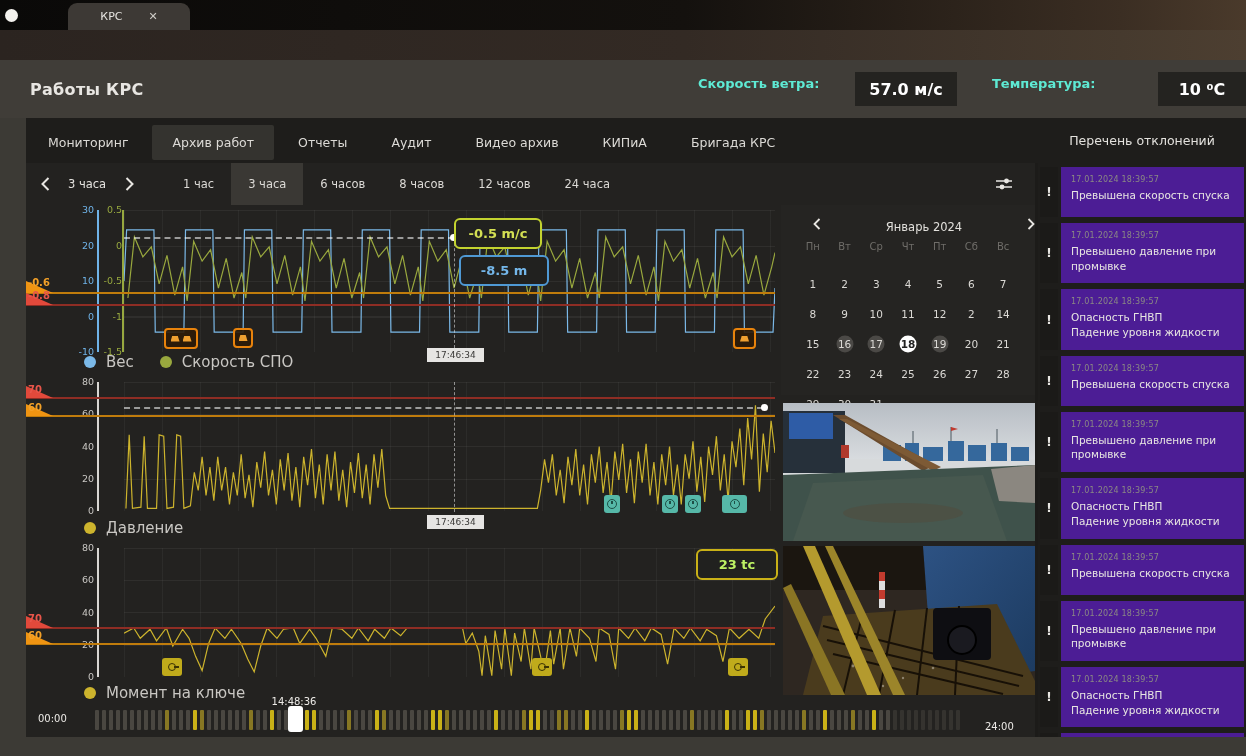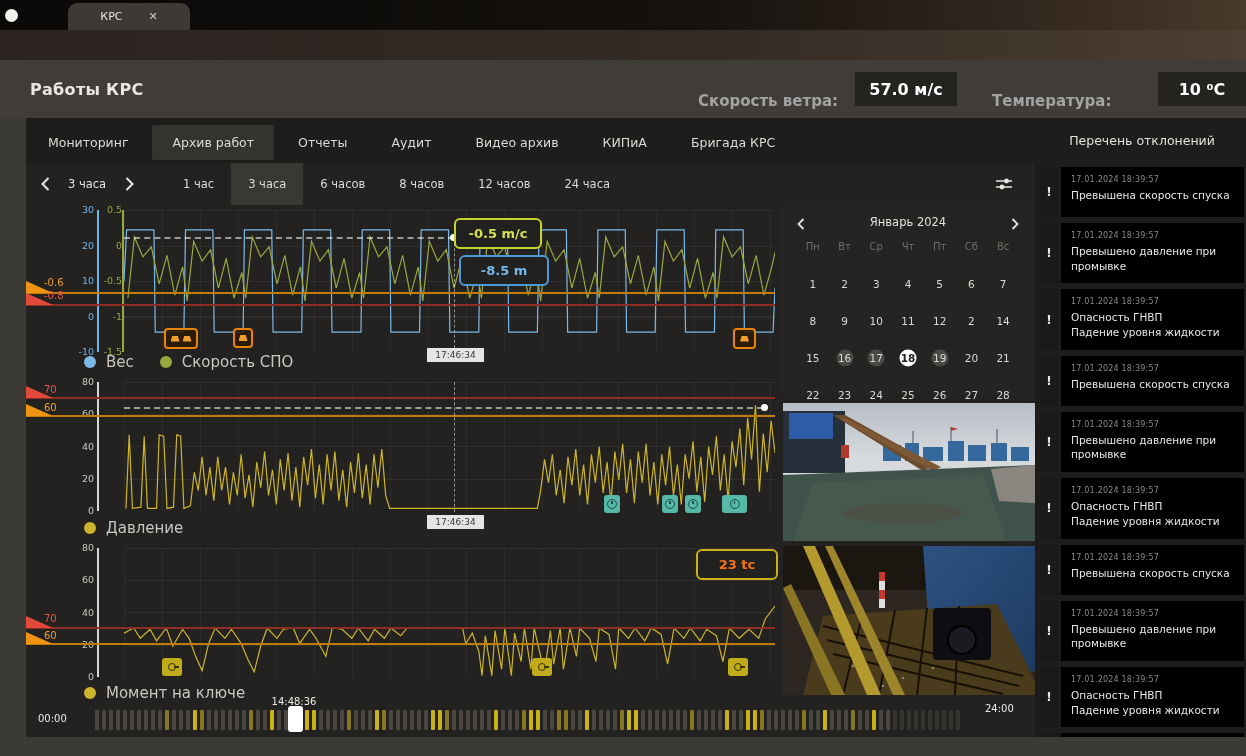--- a/index.html
+++ b/index.html
@@ -23,21 +23,21 @@
   .lock:before{content:"";position:absolute;left:1px;top:-4px;width:4px;height:4px;
     border:1.5px solid #d9d6d1;border-bottom:none;border-radius:4px 4px 0 0;}
   .chrome-ic{top:38px;width:15px;height:15px;}
 
   
   .app-header{left:0;top:60px;width:1246px;height:58px;background:#403d38;}
   .app-title{left:30px;top:20px;font-size:16px;font-weight:bold;letter-spacing:.3px;}
   .brigade-dd{left:185px;top:12px;width:380px;height:34px;background:#21201d;border-radius:2px;
     display:flex;align-items:center;padding:0 14px;box-sizing:border-box;font-size:14.5px;color:#e6e4e0;}
   .brigade-dd .caret{margin-left:auto;}
-  .hdr-label{top:32px;font-size:15px;font-weight:bold;color:#a3a3a3;}
+  .hdr-label{top:16px;font-size:13px;font-weight:bold;color:#5eead4;}
   .hdr-box{top:12px;height:34px;background:#242320;display:flex;align-items:center;justify-content:center;
     font-size:16px;font-weight:bold;color:#fff;}
 
   
   .nav-row{left:0;top:118px;width:1246px;height:45px;background:#1e1d1b;}
   .nav-tabs{left:26px;top:118px;height:45px;display:flex;align-items:stretch;}
   .nav-tab{margin:7px 2px 3px;padding:0 20px;line-height:35px;font-size:12.5px;color:#dcdad6;
     border-radius:2px;white-space:nowrap;cursor:default;}
   .nav-tab.active{background:#34332f;}
   .deviations-title{left:1038px;top:118px;width:208px;height:45px;line-height:45px;
@@ -69,54 +69,54 @@
     repeating-linear-gradient(to right,rgba(255,255,255,.045) 0 1px,transparent 1px 38px);}
   .grid2{background-image:
     repeating-linear-gradient(to bottom,rgba(255,255,255,.055) 0 1px,transparent 1px 32.2px),
     repeating-linear-gradient(to right,rgba(255,255,255,.045) 0 1px,transparent 1px 38px);}
   .thr-line{left:0;width:749px;height:2px;}
   .thr-line.orange{background:#c07c0c;}
   .thr-line.red{background:#8f2d24;}
   .thr-tri{width:27px;height:12px;clip-path:polygon(0 0,100% 100%,0 100%);}
   .thr-tri.orange{background:#ef9412;}
   .thr-tri.red{background:#e2493b;}
-  .thr-label{left:18px;font-size:10px;font-weight:normal;}
+  .thr-label{left:2px;font-size:10px;font-weight:bold;}
   .thr-label.orange{color:#f2a028;}
   .thr-label.red{color:#e8554a;}
   .dash-h{border-top:2px dashed rgba(255,255,255,.55);height:0;}
   .dash-v{border-left:1.5px dashed rgba(255,255,255,.5);width:0;}
   .cursor-dot{width:7px;height:7px;border-radius:50%;background:#fff;}
   .time-tag{background:#e6e5e3;color:#3a3937;font-size:9px;padding:2px 0;width:57px;text-align:center;}
   .tip{border-radius:6px;background:#21211f;display:flex;align-items:center;justify-content:center;
     font-size:13px;font-weight:bold;}
   .tip.green{border:2px solid #c3d32f;color:#d4e053;}
   .tip.blue{border:2px solid #4f99d4;color:#74b7ea;}
-  .tip.yellow{border:2px solid #c9b117;color:#f97316;}
+  .tip.yellow{border:2px solid #c9b117;color:#bef264;}
   .legend{display:flex;gap:26px;align-items:center;}
   .leg-item{display:flex;gap:10px;align-items:center;}
   .leg-dot{width:12px;height:12px;border-radius:50%;}
   .leg-label{font-size:15px;color:#c9c7c3;text-align:center;}
 
   .badge-o{border:2px solid #e8830c;background:rgba(46,27,7,.9);border-radius:4px;
     display:flex;align-items:center;justify-content:center;gap:3px;}
   .bo-glyph{width:9px;height:6px;background:#f0a030;clip-path:polygon(20% 0,80% 0,100% 100%,0 100%);}
   .badge-t{background:#56b8a8;border-radius:3px;display:flex;align-items:center;justify-content:center;}
   .bt-glyph{width:8px;height:8px;border:1.5px solid #1d4f46;border-radius:50%;position:relative;}
   .bt-glyph:after{content:"";position:absolute;left:3px;top:1px;width:1.5px;height:3px;background:#1d4f46;}
   .badge-k{background:#c0ab1b;border-radius:3px;display:flex;align-items:center;justify-content:center;}
   .bk-glyph{width:6px;height:6px;border:1.8px solid #3c3403;border-radius:50%;position:relative;}
   .bk-glyph:after{content:"";position:absolute;left:5px;top:2px;width:5px;height:1.8px;background:#3c3403;}
 
   
   .calendar{left:755px;top:42px;width:254px;height:190px;background:#252422;}
-  .cal-head{position:absolute;left:0;top:10px;width:100%;display:flex;align-items:flex-start;}
+  .cal-head{position:absolute;left:16px;top:10px;width:100%;display:flex;align-items:flex-end;}
   .cal-chev{width:40px;text-align:center;}
   .cal-month{flex:1;text-align:center;font-size:11.5px;color:#e2e0dc;}
   .cal-weekdays,.cal-days{position:absolute;left:16px;width:222px;display:grid;
-    grid-template-columns:repeat(7,1fr);row-gap:19px;}
+    grid-template-columns:repeat(7,1fr);row-gap:12px;}
   .cal-weekdays{top:36px;}
   .cal-days{top:70px;}
   .cal-wd{text-align:center;font-size:10px;color:#6f6d69;}
   .cal-day{height:18px;line-height:18px;text-align:center;font-size:10.5px;color:#dbd9d5;cursor:default;position:relative;}
   .cal-day.hl,.cal-day.sel{z-index:1;}
   .cal-day.hl:before,.cal-day.sel:before{content:"";position:absolute;left:50%;top:50%;width:17px;height:17px;
     border-radius:50%;transform:translate(-50%,-50%);z-index:-1;}
   .cal-day.hl:before{background:#4b4946;}
   .cal-day.sel{color:#222;font-weight:bold;}
   .cal-day.sel:before{background:#fff;}
@@ -131,21 +131,21 @@
   .tl-bars i{width:4px;height:20px;margin-right:3px;border-radius:1px;}
   .bar-g{background:#4a4741;} .bar-o{background:#877723;} .bar-y{background:#c9b117;} .bar-d{background:#35332f;}
   .tl-handle{width:15px;height:26px;background:#fff;border-radius:3px;}
 
   
   .sidebar{left:1038px;top:163px;width:208px;height:574px;background:#1e1d1b;overflow:hidden;}
   .alerts{display:flex;flex-direction:column;gap:6px;padding-top:4px;}
   .acard{display:flex;gap:3px;min-height:50px;margin:0 2px;}
   .a-strip{width:18px;background:#1b1a18;display:flex;align-items:center;justify-content:center;
     font-size:12px;font-weight:bold;color:#e8e6e2;}
-  .a-body{flex:1;background:#000000;padding:8px 10px 10px;}
+  .a-body{flex:1;background:#4c1d95;padding:8px 10px 10px;}
   .a-ts{font-size:8px;color:#8b8984;margin-bottom:4px;letter-spacing:.2px;}
   .a-line{font-size:10.5px;line-height:1.4;color:#e8e6e2;}
 
   svg.icon{display:block;}
 </style>
 </head>
 <body>
 
 <div class="stage">
 
@@ -631,21 +631,21 @@
         <i class="bar-d"></i>
         <i class="bar-d"></i>
         <i class="bar-d"></i>
         <i class="bar-d"></i>
         <i class="bar-d"></i>
         <i class="bar-d"></i>
         <i class="bar-d"></i>
         <i class="bar-d"></i>
       </div>
     <div class="abs tl-handle" style="left:262px;top:543px"></div>
-    <div class="abs tl-label" style="left:959px;top:540px">24:00</div>
+    <div class="abs tl-label" style="left:959px;top:558px">24:00</div>
   </div>
 
   <div class="abs sidebar">
     <div class="alerts">
         <div class="acard">
           <div class="a-strip">!</div>
           <div class="a-body">
             <div class="a-ts">17.01.2024  18:39:57</div>
             <div class="a-line">Превышена скорость спуска</div>
           </div>

